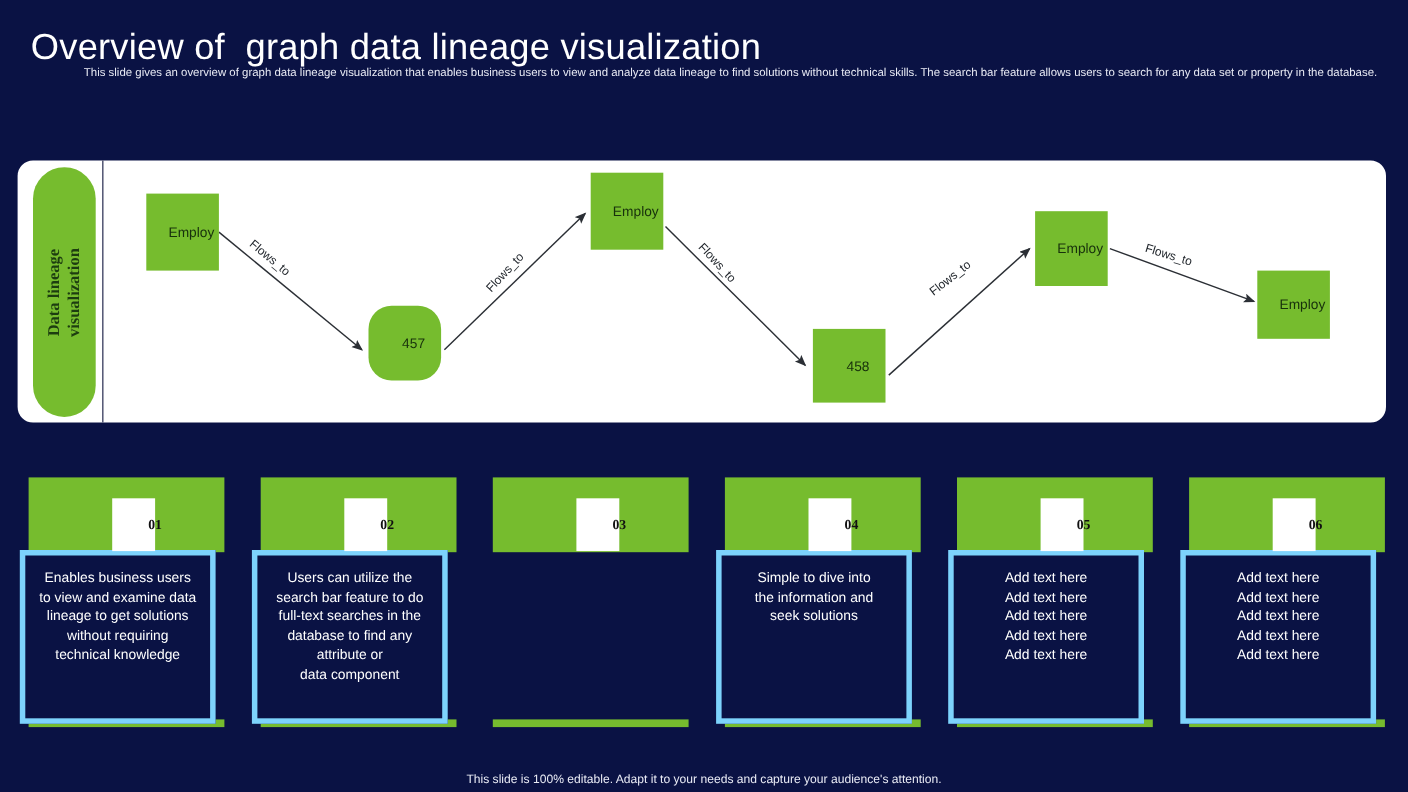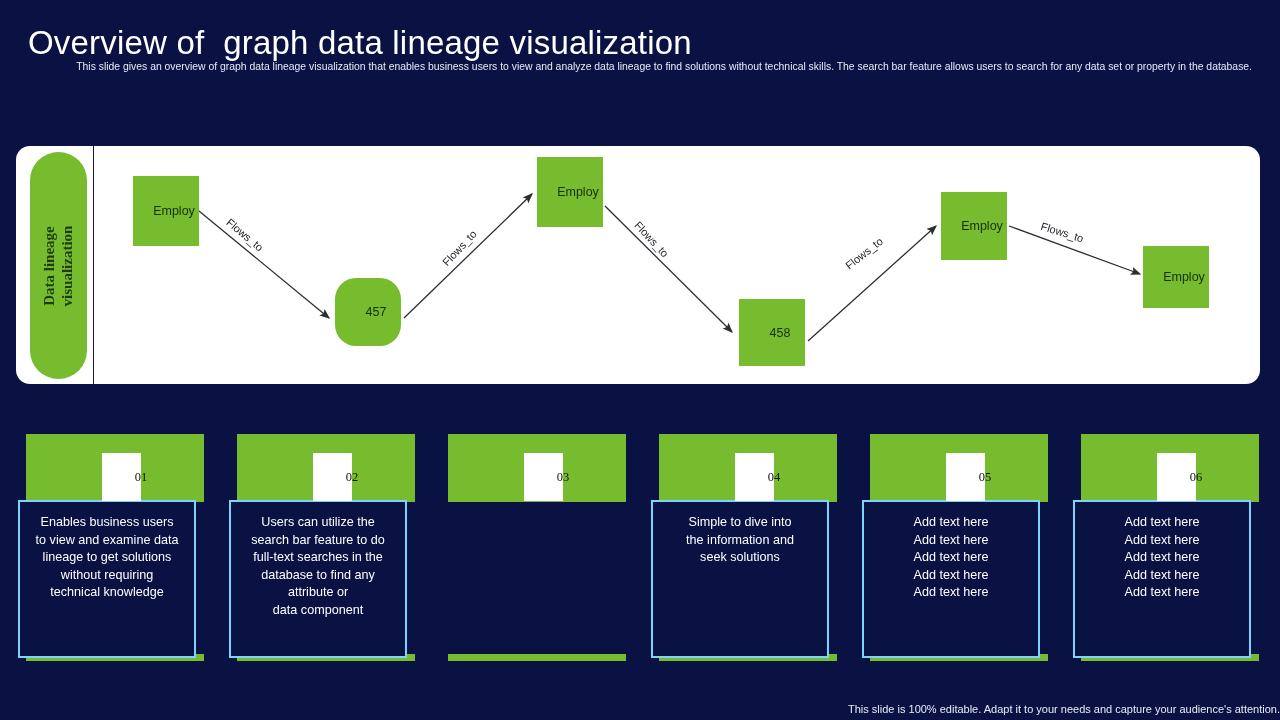--- a/index.html
+++ b/index.html
@@ -120,54 +120,54 @@
   .card-greenfoot {
     position: absolute;
     left: 8px; top: 220px;
     width: 178px; height: 7px;
     background: #76bc2e;
   }
   .card-body {
     position: absolute;
     left: 0; top: 66px;
     width: 178px; height: 158px;
-    border: 2px solid #7dd3fc;
+    border: 5px solid #7dd3fc;
     background: #0a1244;
     padding-top: 12px;
   }
   .card-text {
     font-size: 12.6px;
     line-height: 17.5px;
     color: #ffffff;
     text-align: center;
     white-space: pre-line;
     padding: 0 4px;
   }
   .card-badge {
     position: absolute;
     left: 84px; top: 19px;
     width: 34px; height: 48px;
     background: #ffffff;
     display: flex;
     align-items: center;
     justify-content: center;
     font-family: "Liberation Serif", serif;
-    font-weight: normal;
+    font-weight: bold;
     font-size: 12.5px;
     color: #111111;
     z-index: 3;
     padding-left: 39px;
   }
 
   
   #footer {
     position: absolute;
     left: 0; top: 703px;
     width: 1280px;
-    text-align: right;
+    text-align: center;
     font-size: 11px;
     color: #e9ebf5;
   }
 </style>
 </head>
 <body>
 
 <div id="slide">
 
   <div id="title">Overview of  graph data lineage visualization</div>

